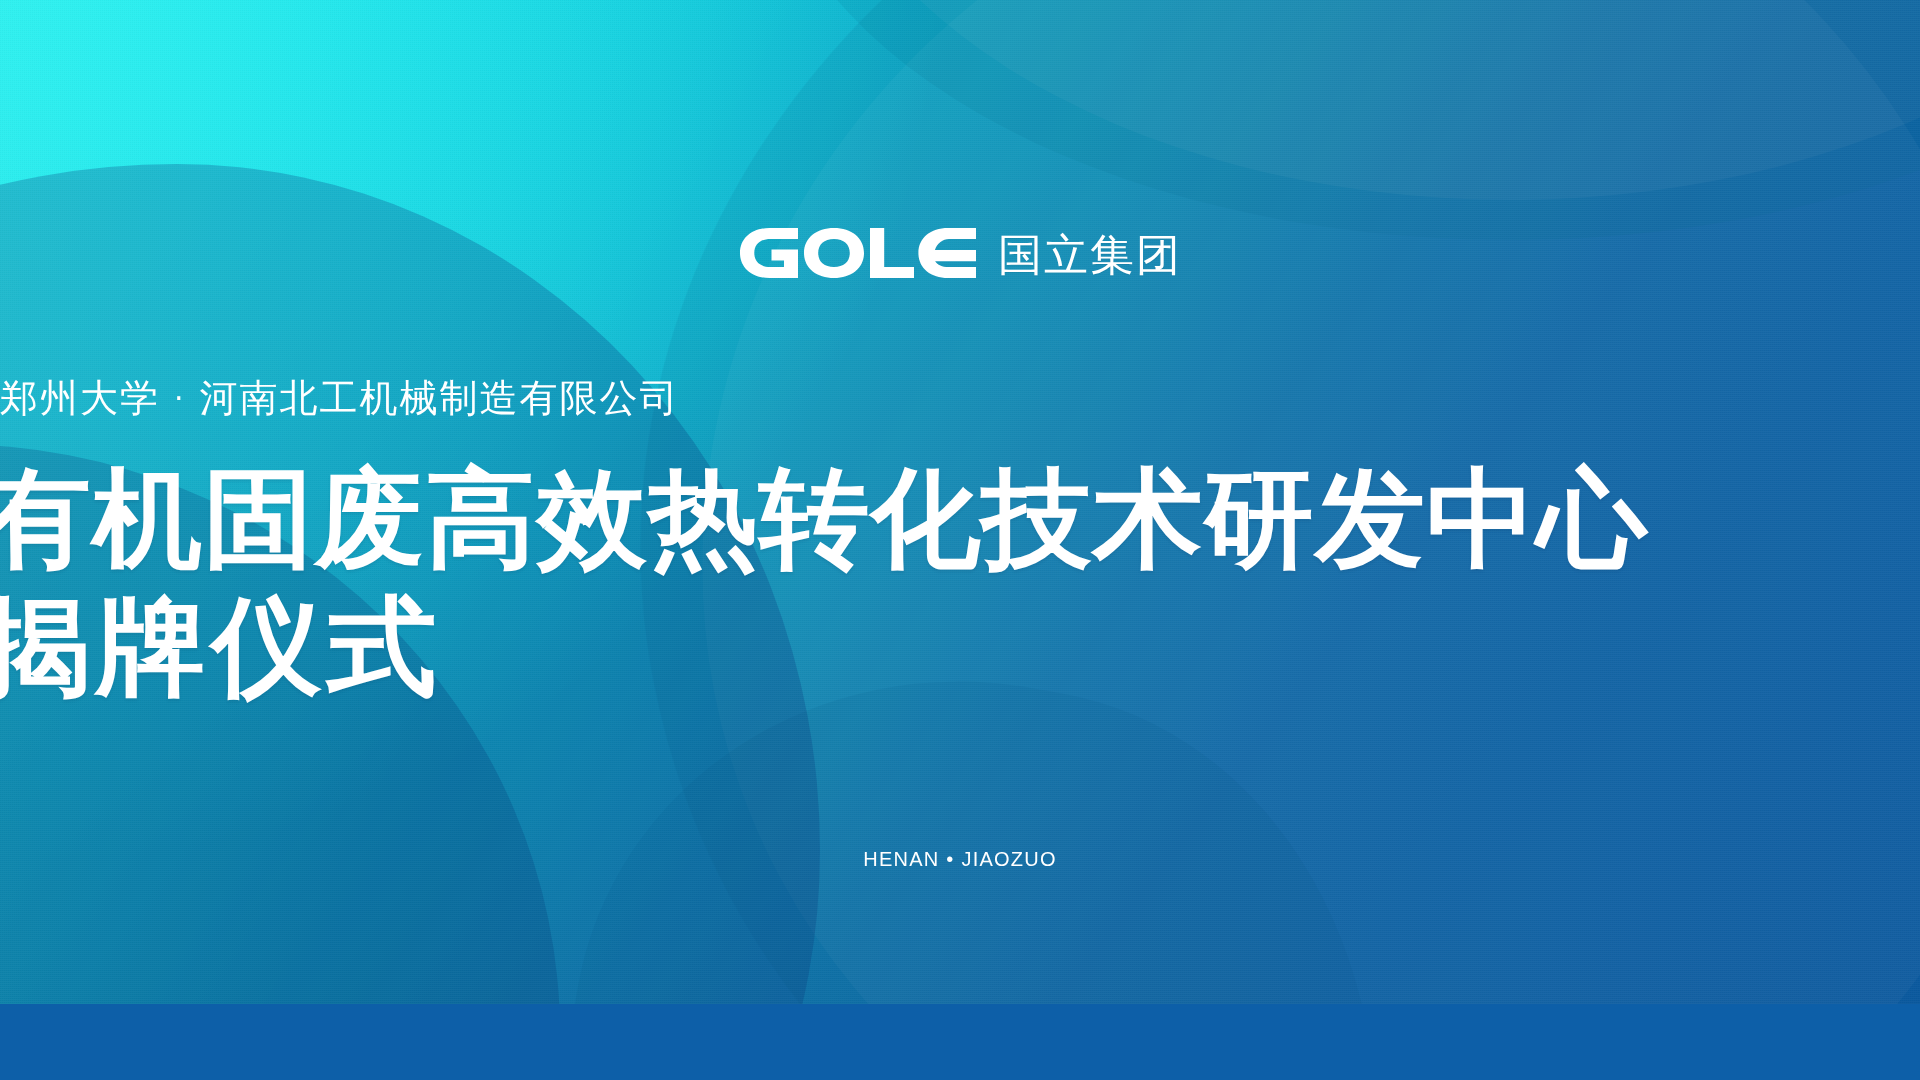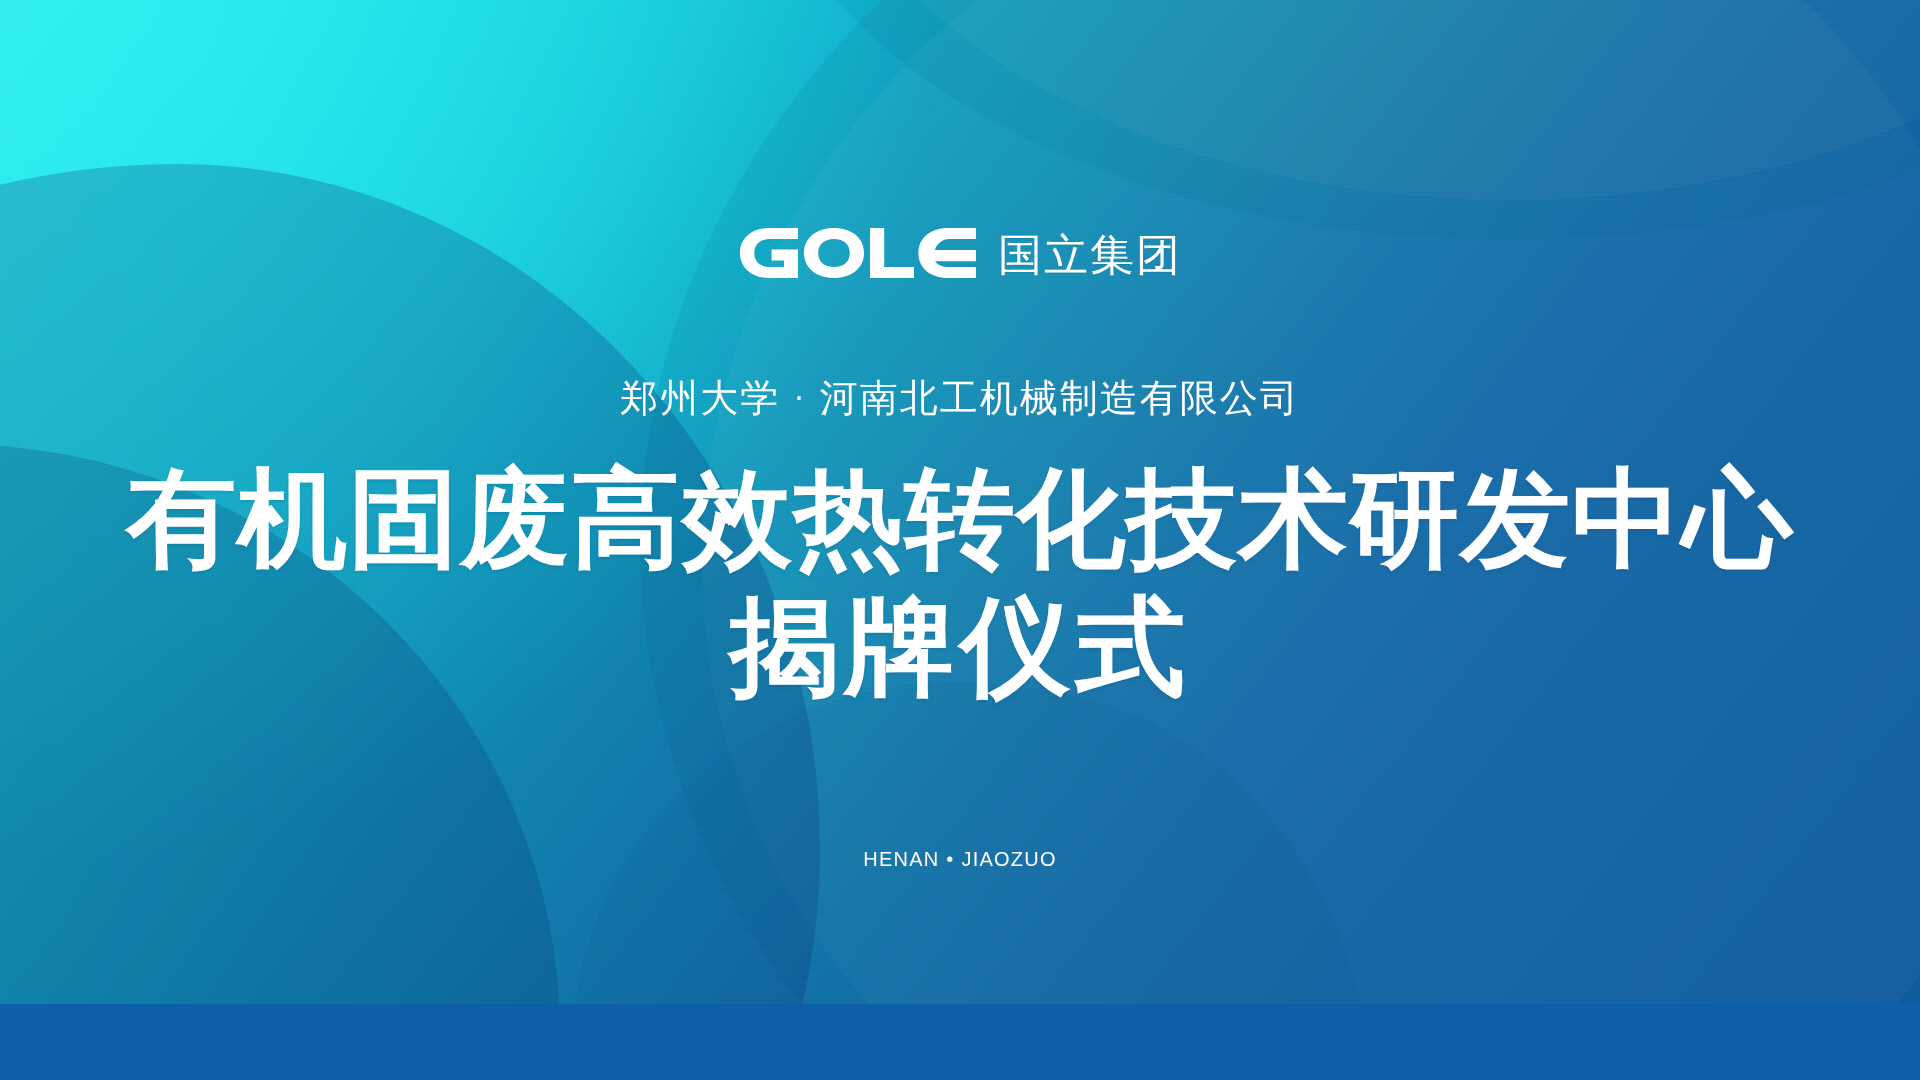--- a/index.html
+++ b/index.html
@@ -130,36 +130,34 @@
     font-weight:400;
     letter-spacing:2px;
     font-family:"DejaVu Sans","Liberation Sans",sans-serif;
     text-shadow:0 1px 1px rgba(0,0,0,.06);
   }
 
   
   .subtitle{
     position:absolute;
     top:378px; left:0; right:0;
-    text-align:center;
     color:#ffffff;
     font-size:38px;
     line-height:1.1;
     font-weight:400;
     letter-spacing:2px;
     font-family:"DejaVu Sans","Liberation Sans",sans-serif;
     white-space:nowrap;
   }
   .subtitle .dot{ padding:0 14px; font-size:30px; vertical-align:2px; }
 
   
   .title{
     position:absolute;
     top:456px; left:0; right:0;
-    text-align:center;
     color:#ffffff;
     font-weight:700;
     font-family:"DejaVu Sans","Liberation Sans",sans-serif;
   }
   .title-l1{
     font-size:108px;
     line-height:1.17;
     letter-spacing:1px;
     white-space:nowrap;
     transform:scaleX(1.02);

